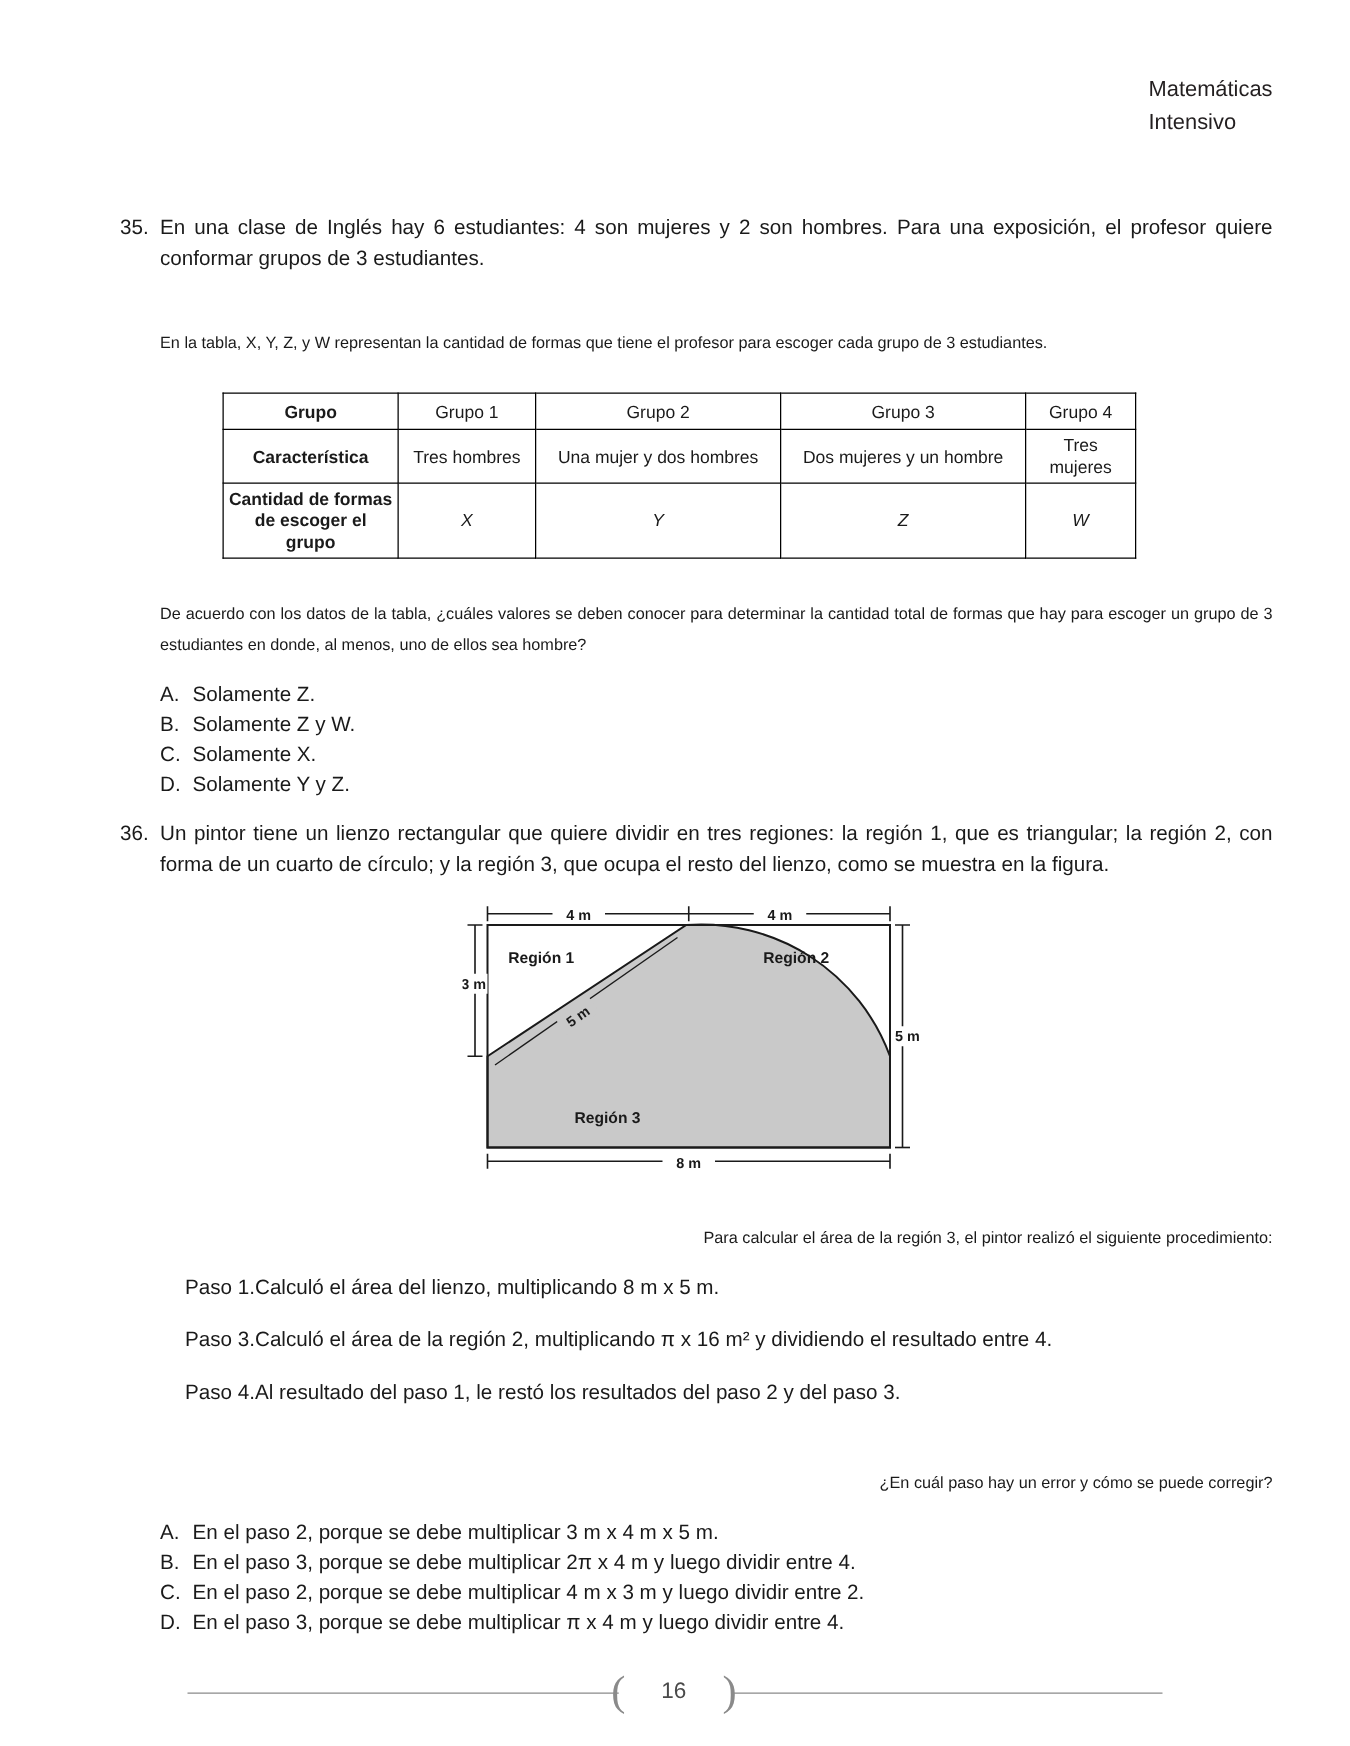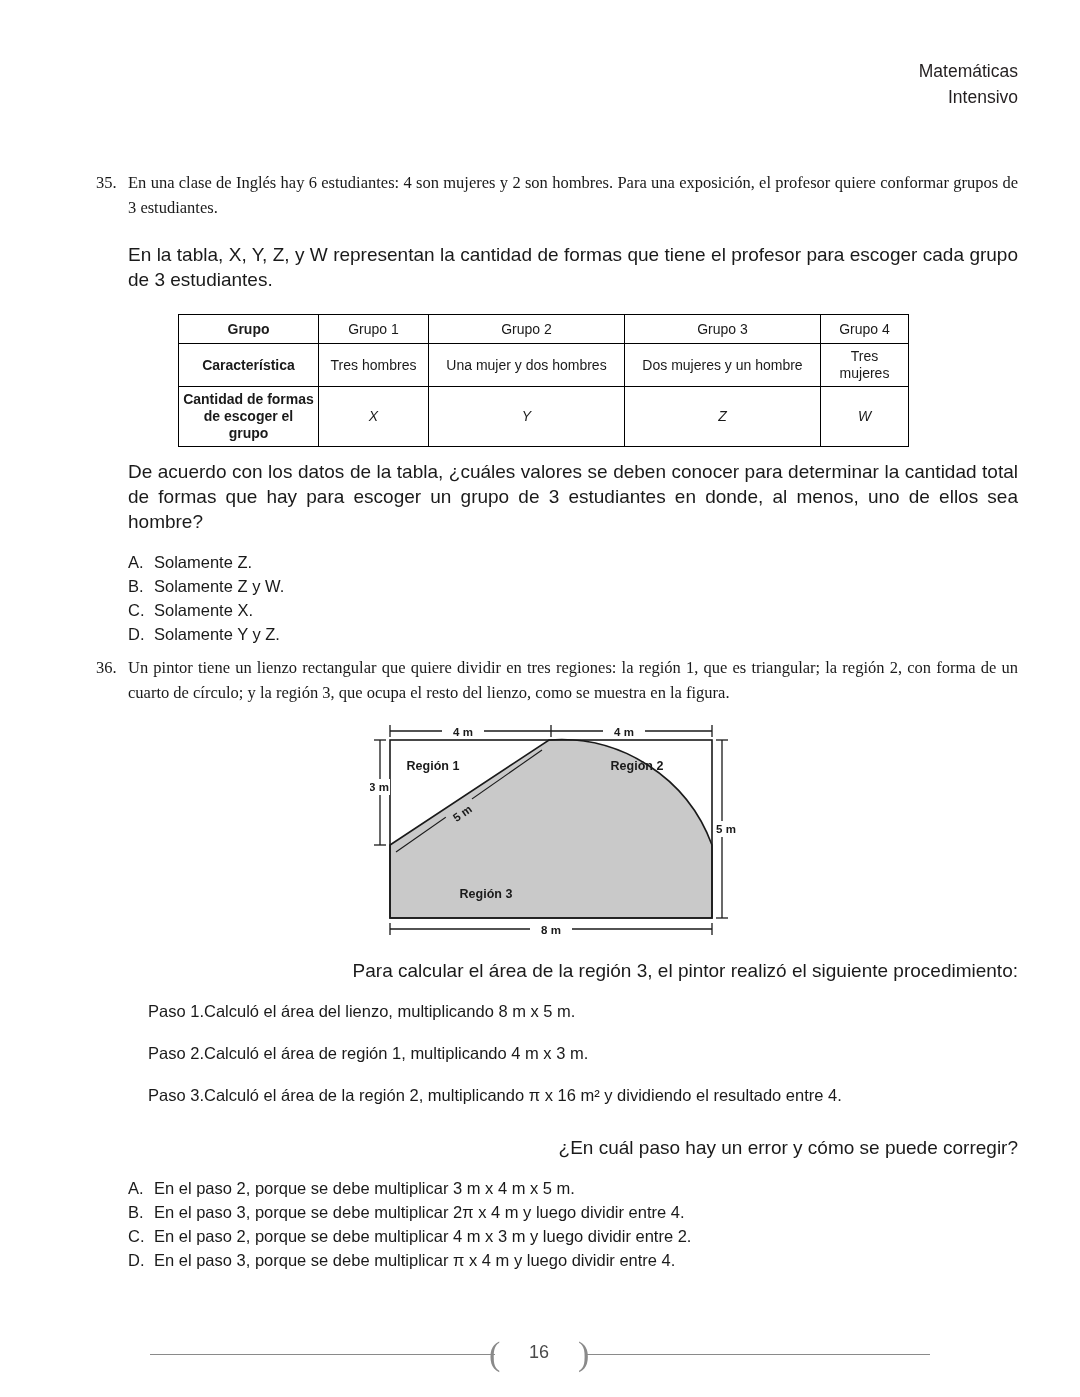--- a/index.html
+++ b/index.html
@@ -14,58 +14,58 @@
     font-family: "Liberation Sans", sans-serif;
     color: #1a1a1a;
     overflow: hidden;
   }
 
   
   .page-header {
     position: absolute;
     top: 58px;
     right: 62px;
-    text-align: right;
     font-size: 17.5px;
     line-height: 26px;
     color: #231f20;
   }
 
   
   .content {
     position: absolute;
     left: 96px;
     top: 170px;
     width: 922px;
   }
 
-  .q-block { position: relative; font-family: Liberation Serif, serif; }
+  .q-block { position: relative; }
 
   .q-num {
     position: absolute;
     left: 0;
     top: 0;
     width: 32px;
     font-size: 16.5px;
     line-height: 25px;
     text-align: left;
   }
   .q-body {
     margin-left: 32px;
     font-size: 16.5px;
     line-height: 25px;
     text-align: justify;
     text-justify: inter-word;
   }
   .para {
     margin-left: 32px;
-    font-size: 19px;
+    font-size: 13px;
     line-height: 25px;
     text-align: justify;
     text-justify: inter-word;
+    margin-top: 19px;
   }
   .para.nojust { text-align: right; }
   .spacer-16 { height: 16px; }
   .spacer-22 { height: 22px; }
   .spacer-10 { height: 10px; }
 
   
   .options {
     margin-left: 32px;
     font-size: 16.5px;
@@ -298,26 +298,26 @@
 
 <div class="content" style="top:958px;">
   <div class="para nojust">Para calcular el área de la región 3, el pintor realizó el siguiente procedimiento:</div>
   <div class="spacer-16"></div>
 
   <div class="step-row">
     <span class="step-label">Paso 1.</span>
     <span class="step-text">Calculó el área del lienzo, multiplicando 8 m x 5 m.</span>
   </div>
   <div class="step-row">
-    <span class="step-label">Paso 2.</span>
-    <span class="step-text">Calculó el área de región 1, multiplicando 4 m x 3 m.</span>
-  </div>
-  <div class="step-row">
     <span class="step-label">Paso 3.</span>
     <span class="step-text">Calculó el área de la región 2, multiplicando π x 16 m² y dividiendo el resultado entre 4.</span>
+  </div>
+  <div class="step-row">
+    <span class="step-label">Paso 4.</span>
+    <span class="step-text">Al resultado del paso 1, le restó los resultados del paso 2 y del paso 3.</span>
   </div>
 
   <div class="spacer-10"></div>
   <div class="para nojust">¿En cuál paso hay un error y cómo se puede corregir?</div>
   <div class="spacer-16"></div>
 
   <div class="options">
     <div class="opt-row">
       <span class="opt-letter">A.</span>
       <span class="opt-text">En el paso 2, porque se debe multiplicar 3 m x 4 m x 5 m.</span>

